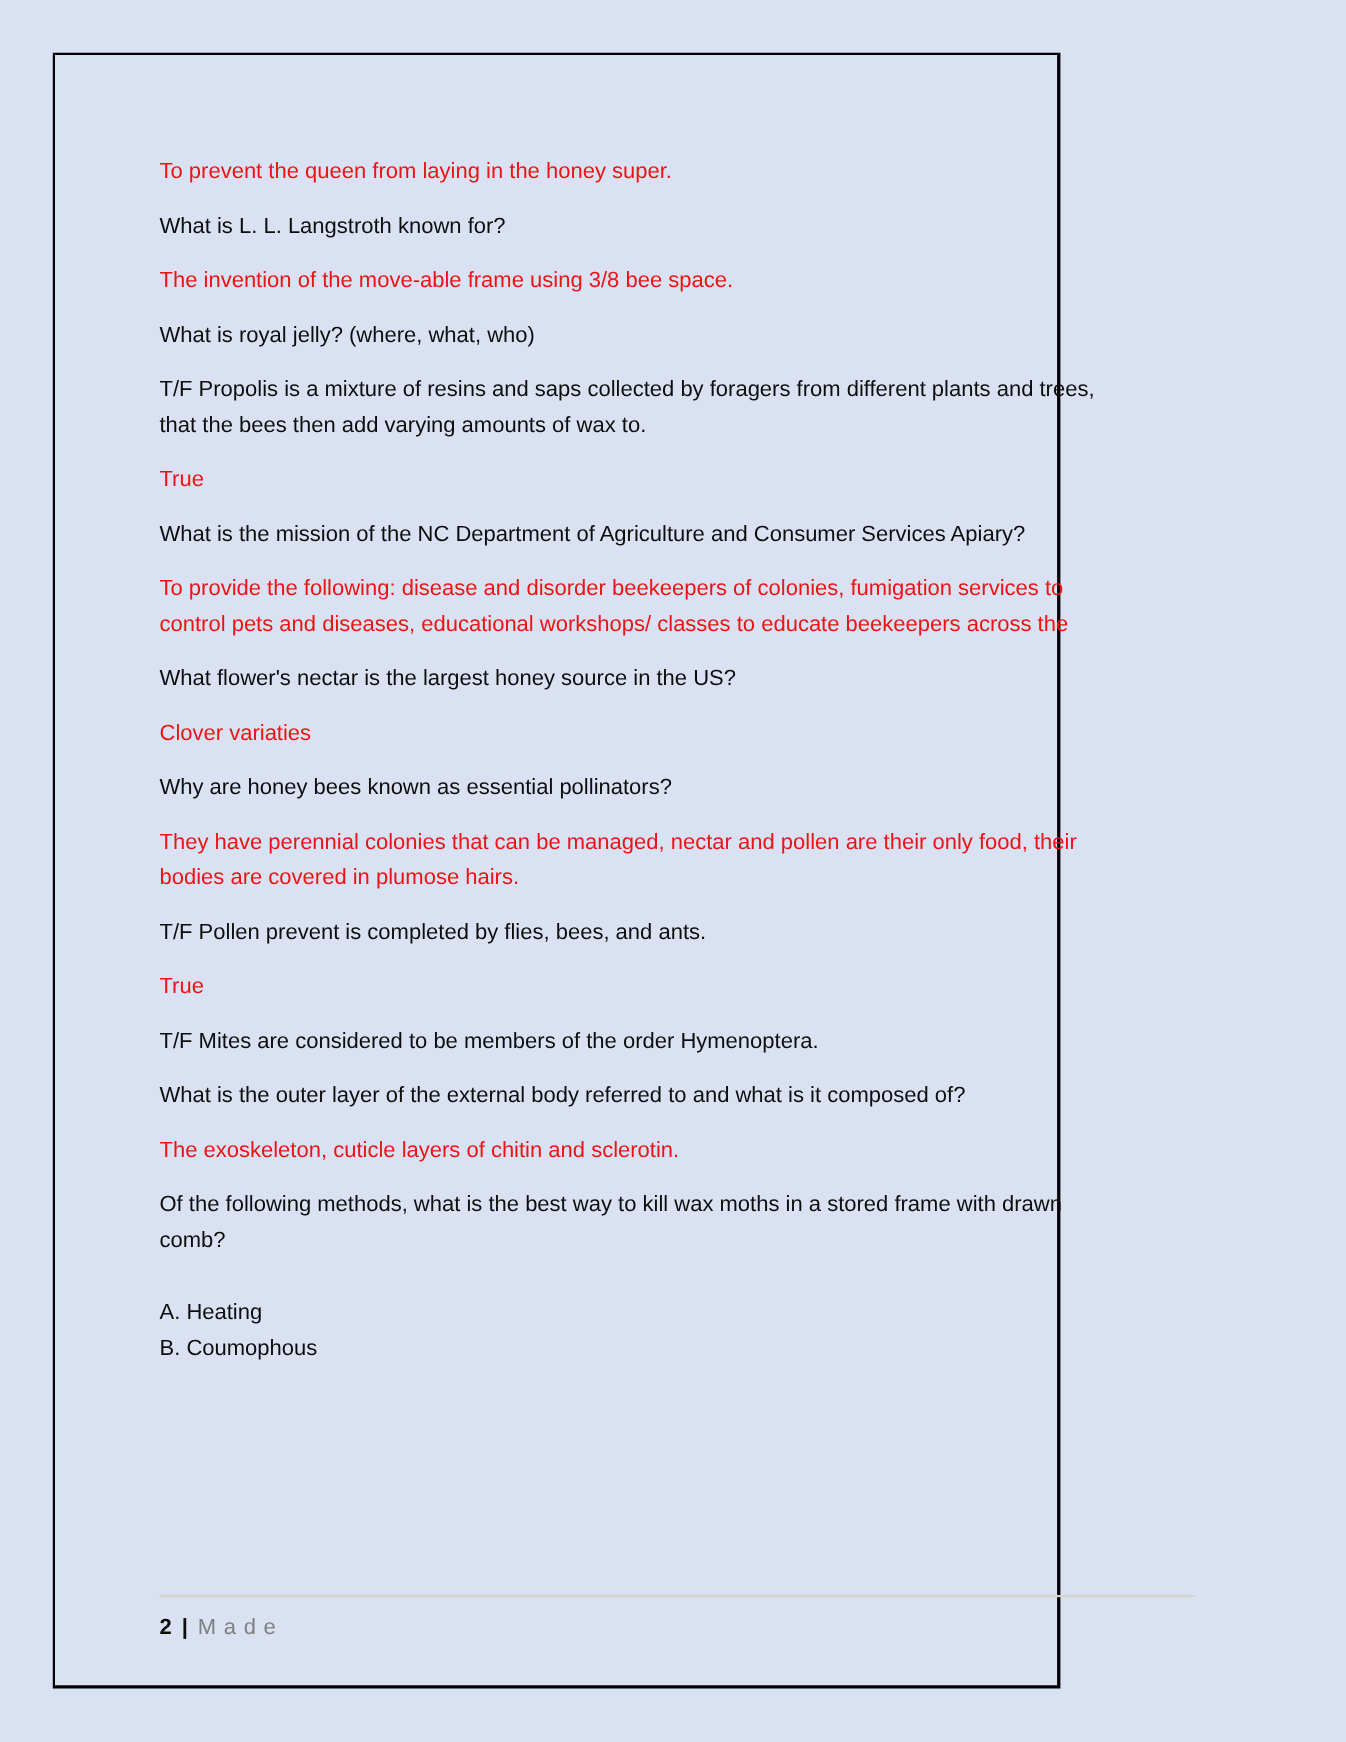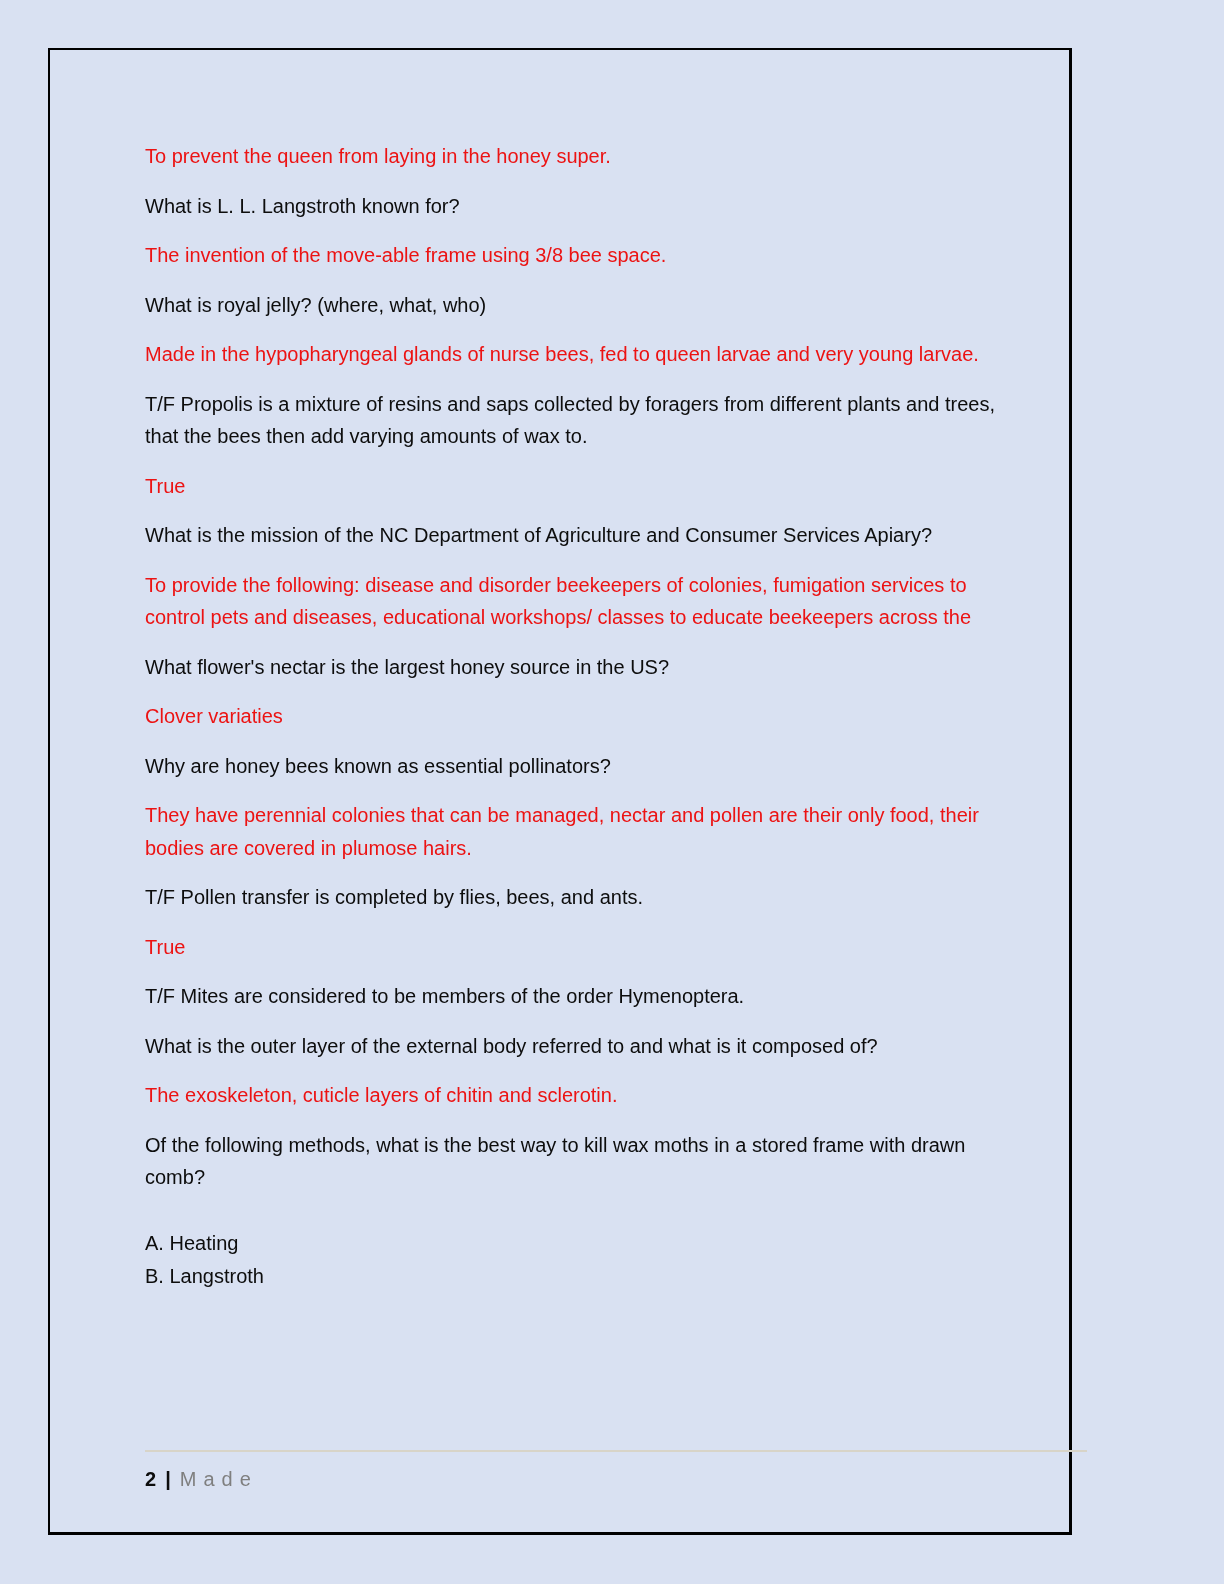--- a/index.html
+++ b/index.html
@@ -11,21 +11,21 @@
     height: 1584px;
     position: relative;
     background: #d9e1f2;
     font-family: "Liberation Sans", sans-serif;
     overflow: hidden;
   }
   .page-frame {
     position: absolute;
     left: 48px;
     top: 48px;
-    width: 1024px;
+    width: 916px;
     height: 1487px;
     box-sizing: border-box;
     border-top: 2px solid #000;
     border-left: 2px solid #000;
     border-right: 3px solid #000;
     border-bottom: 3px solid #000;
     text-decoration: underline;
   }
   .content {
     position: absolute;
@@ -94,23 +94,20 @@
       </div>
       <div class="para question">
         <div class="line">What is L. L. Langstroth known for?</div>
       </div>
       <div class="para answer">
         <div class="line">The invention of the move-able frame using 3/8 bee space.</div>
       </div>
       <div class="para question">
         <div class="line">What is royal jelly? (where, what, who)</div>
       </div>
-      <div class="para answer">
-        <div class="line">Made in the hypopharyngeal glands of nurse bees, fed to queen larvae and very young larvae.</div>
-      </div>
       <div class="para question">
         <div class="line">T/F Propolis is a mixture of resins and saps collected by foragers from different plants and trees,</div>
         <div class="line">that the bees then add varying amounts of wax to.</div>
       </div>
       <div class="para answer">
         <div class="line">True</div>
       </div>
       <div class="para question">
         <div class="line">What is the mission of the NC Department of Agriculture and Consumer Services Apiary?</div>
       </div>
@@ -125,41 +122,41 @@
         <div class="line">Clover variaties</div>
       </div>
       <div class="para question">
         <div class="line">Why are honey bees known as essential pollinators?</div>
       </div>
       <div class="para answer">
         <div class="line">They have perennial colonies that can be managed, nectar and pollen are their only food, their</div>
         <div class="line">bodies are covered in plumose hairs.</div>
       </div>
       <div class="para question">
-        <div class="line">T/F Pollen transfer is completed by flies, bees, and ants.</div>
+        <div class="line">T/F Pollen prevent is completed by flies, bees, and ants.</div>
       </div>
       <div class="para answer">
         <div class="line">True</div>
       </div>
       <div class="para question">
         <div class="line">T/F Mites are considered to be members of the order Hymenoptera.</div>
       </div>
       <div class="para question">
         <div class="line">What is the outer layer of the external body referred to and what is it composed of?</div>
       </div>
       <div class="para answer">
         <div class="line">The exoskeleton, cuticle layers of chitin and sclerotin.</div>
       </div>
       <div class="para question">
         <div class="line">Of the following methods, what is the best way to kill wax moths in a stored frame with drawn</div>
         <div class="line">comb?</div>
       </div>
       <div class="para options">
         <div class="line">A. Heating</div>
-        <div class="line">B. Langstroth</div>
+        <div class="line">B. Coumophous</div>
       </div>
     </div>
 
   <div class="footer">
     <div class="footer-rule"></div>
     <div class="footer-text">
       <span class="pagenum">2</span>
       <span class="sep">|</span>
       <span class="pagelabel">Made</span>
     </div>

